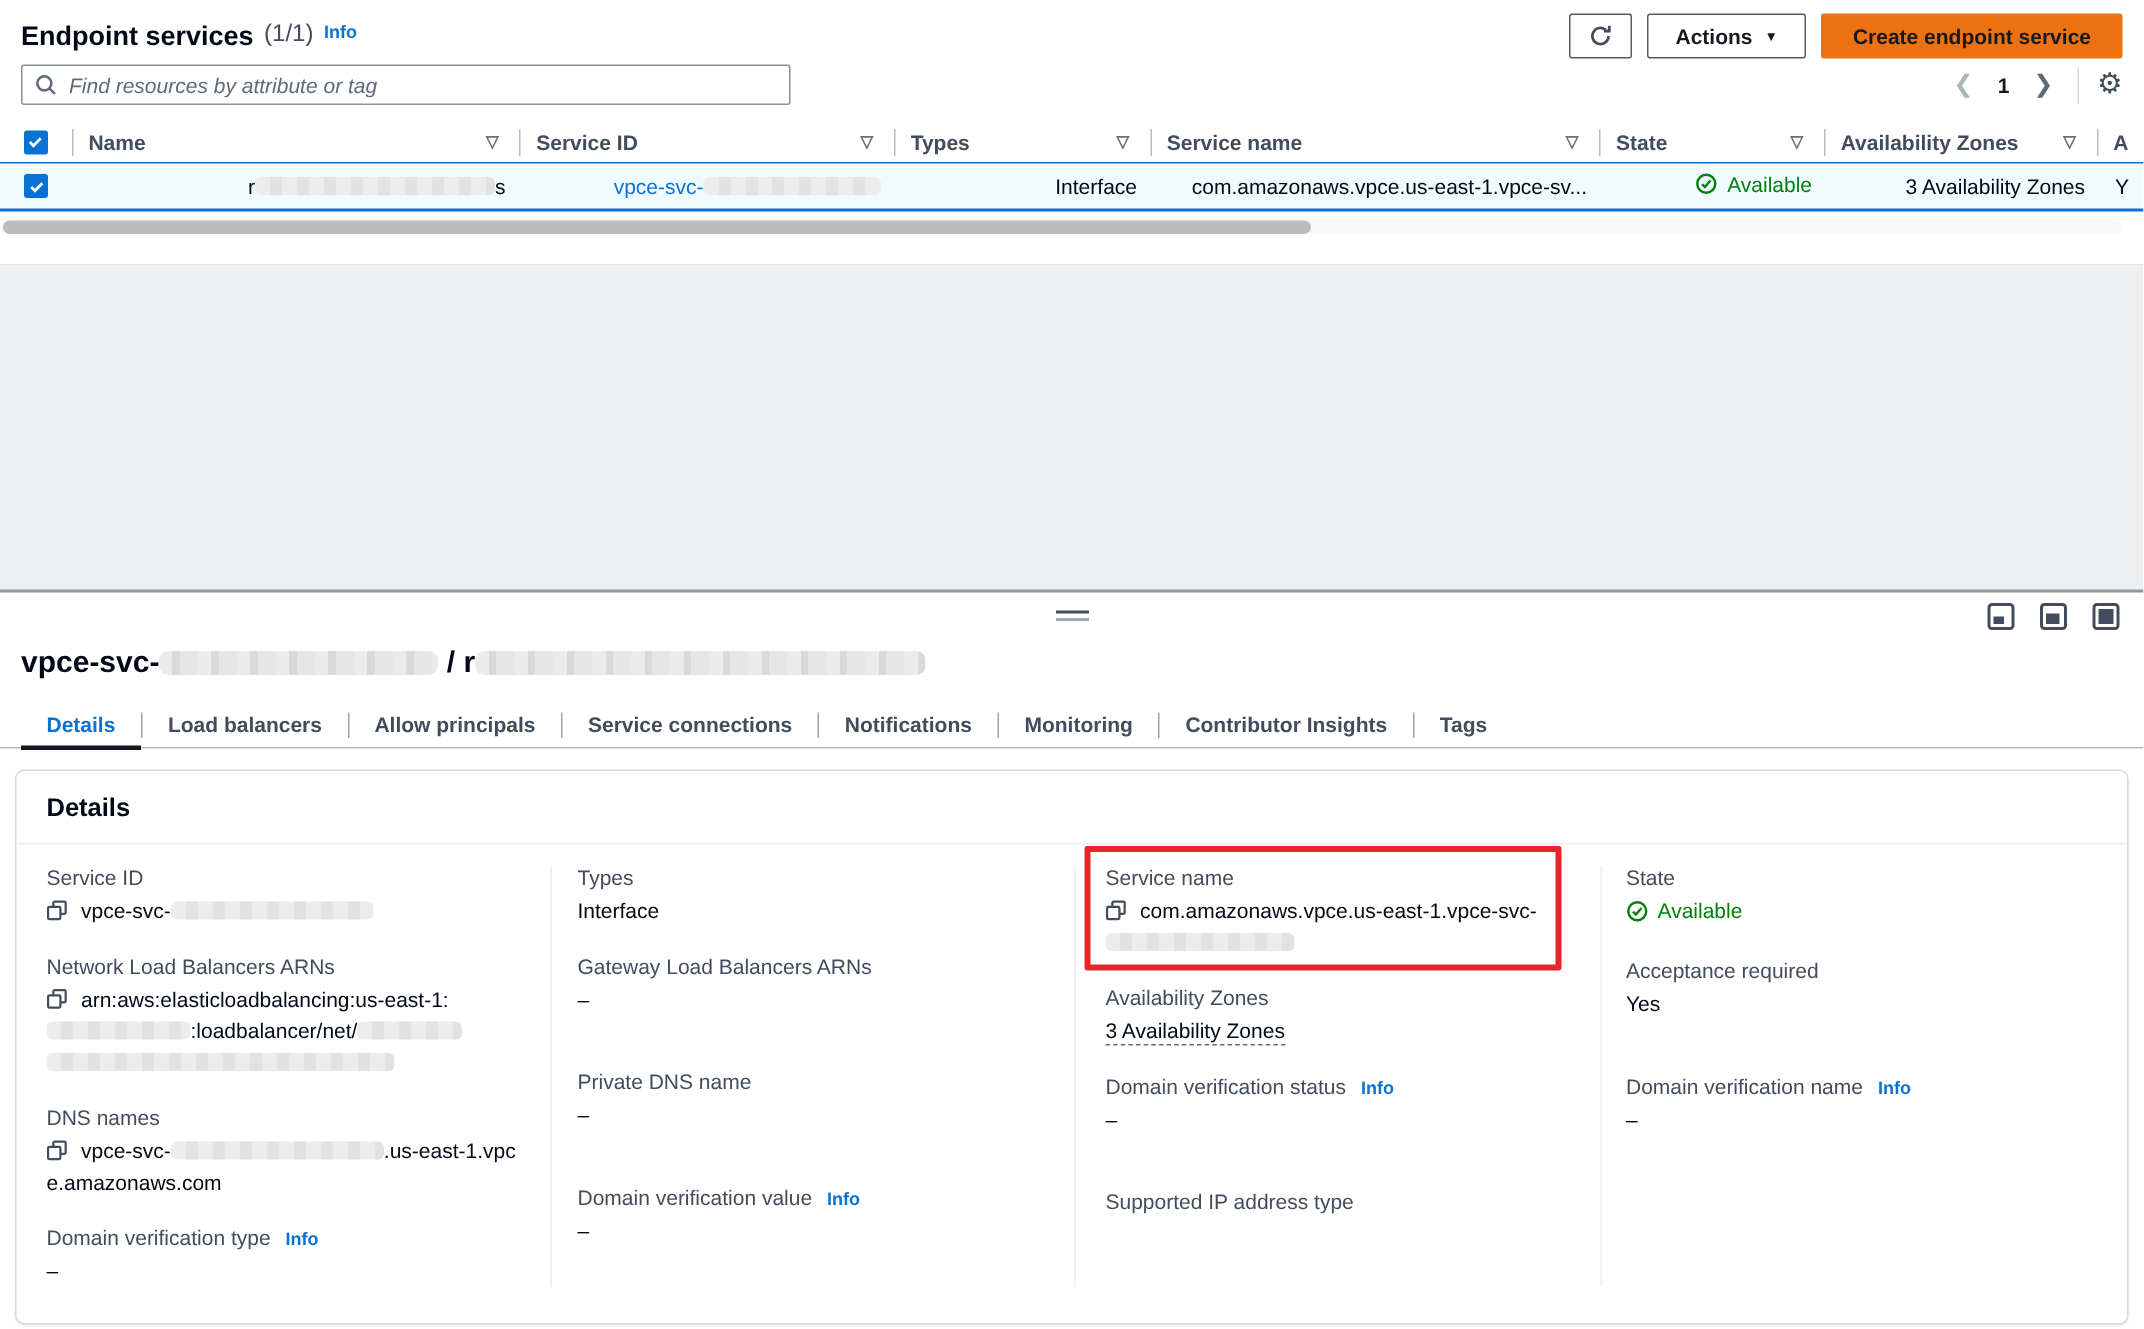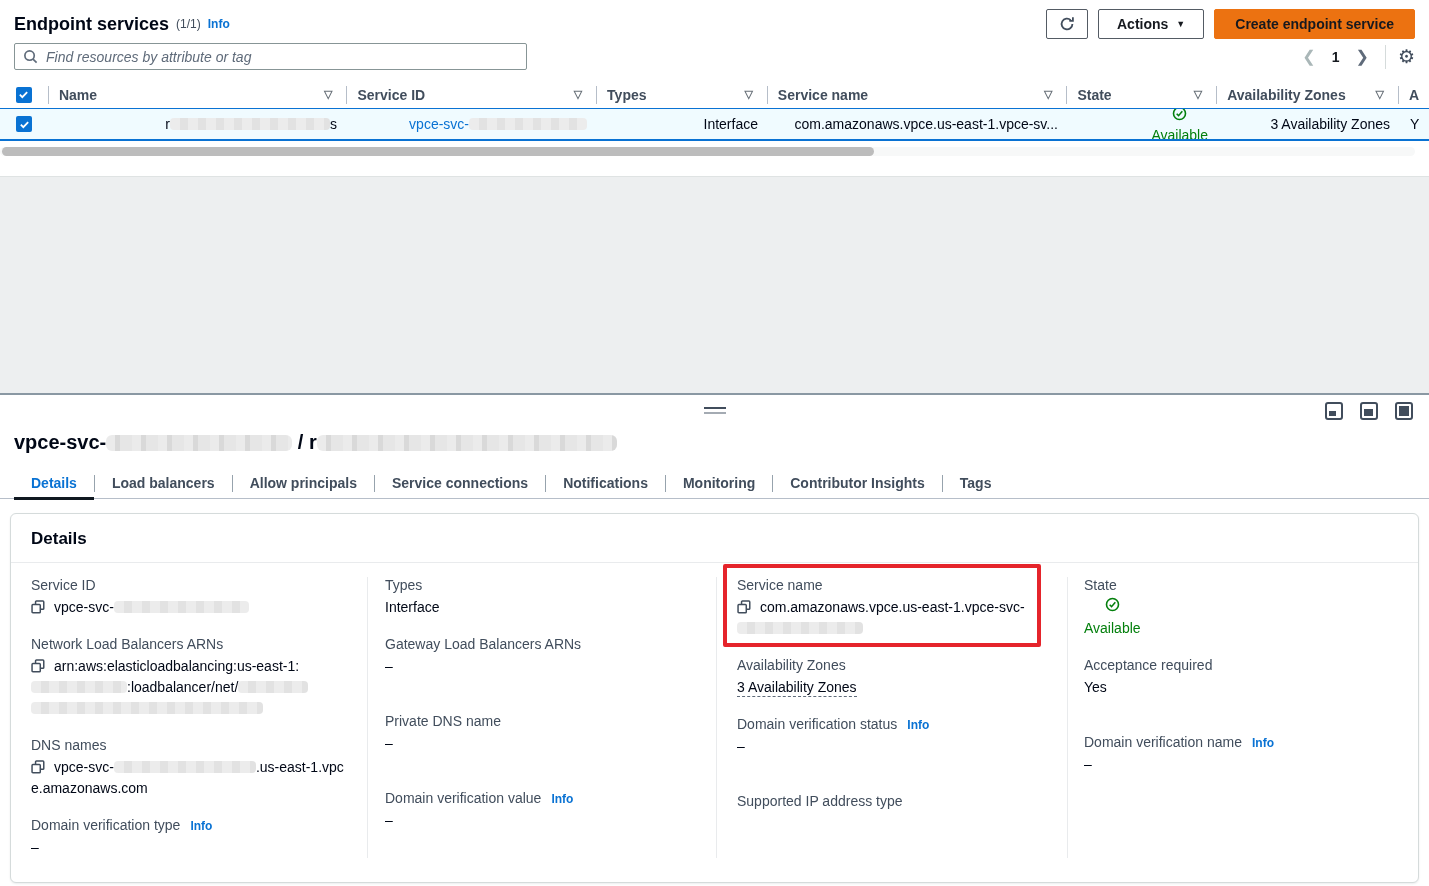--- a/index.html
+++ b/index.html
@@ -2,23 +2,23 @@
 <html><head>
 <meta charset="utf-8">
 <style>
   * { box-sizing: border-box; margin: 0; padding: 0; }
   html,body { width:1429px; height:886px; overflow:hidden; }
   body { font-family:"Liberation Sans", sans-serif; font-size:14px; color:#000716; background:#fff; }
 
   
   .table-card { height:177px; background:#fff; border-bottom:1px solid #dfe3e3; position:relative; }
   .toolbar { display:flex; justify-content:space-between; align-items:center; padding:9px 14px 4px; }
-  .title-wrap { display:flex; align-items:center; gap:7px; }
+  .title-wrap { display:flex; align-items:flex-start; gap:7px; }
   .page-title { font-size:18px; font-weight:bold; }
-  .page-count { font-size:12px; font-weight:normal; color:#414d5c; }
+  .page-count { font-size:16px; font-weight:normal; color:#414d5c; }
   .info-link { font-size:12px; font-weight:bold; color:#0972d3; cursor:pointer; text-decoration:none; }
   .toolbar-right { display:flex; gap:10px; }
   .btn { height:30px; border:1px solid #545b64; border-radius:2px; background:#fff; font-weight:bold; font-size:14px;
          color:#16191f; display:inline-flex; align-items:center; justify-content:center; cursor:pointer; font-family:inherit; }
   .btn-icon { width:42px; }
   .btn-actions { padding:0 18px; gap:8px; }
   .caret { font-size:9px; color:#16191f; }
   .btn-primary { background:#ec7211; border-color:#ec7211; color:#16191f; padding:0 20px; }
 
   .search-row { display:flex; justify-content:space-between; align-items:center; padding:0 14px; }
@@ -42,21 +42,21 @@
   .th { display:flex; align-items:center; font-weight:bold; color:#414d5c; padding:0 10px; height:18px; }
   .th + .th { border-left:1px solid #b6bec9; }
   .arrow { margin-left:auto; color:#687078; font-size:11px; padding-right:4px; cursor:pointer; }
   .c-check { width:48px; display:flex; justify-content:center; align-items:center; border:none !important; }
   .c-name { width:299px; } .c-sid { width:250px; } .c-types { width:171px; }
   .c-sname { width:300px; } .c-state { width:150px; } .c-az { width:182px; } .c-acc { flex:1; }
   .tbl-row { height:33px; align-items:center; background:#f0fbff; border-top:1px solid #0972d3; border-bottom:2px solid #0972d3;text-align:right; }
   .td { padding:0 10px; white-space:nowrap; overflow:hidden; }
   .checkbox { width:16px; height:16px; background:#0972d3; border-radius:2px; display:inline-flex; align-items:center; justify-content:center; cursor:pointer; }
   .sid-link { color:#0972d3; text-decoration:none; border-bottom:1px solid #0972d3; cursor:pointer; }
-  .state-ok { color:#037f0c; display:inline-flex; align-items:center; gap:6px;flex-direction:column; }
+  .state-ok { color:#037f0c; display:inline-flex; align-items:center; gap:6px; }
   .az-link { border-bottom:1px dashed #5f6b7a; padding-bottom:1px; cursor:pointer; }
 
   .redact { display:inline-block; height:12px; border-radius:4px; vertical-align:-1px;
             background:repeating-linear-gradient(90deg,#ececec 0 10px,#e2e2e2 10px 18px); }
   .redact-lg { height:16px; vertical-align:-2px; border-radius:6px;
             background:repeating-linear-gradient(90deg,#ebebeb 0 9px,#d9d9d9 9px 14px,#e6e6e6 14px 26px); }
 
   .hscroll { position:relative; height:9px; margin:6px 14px 0 0; }
   .hscroll-track { position:absolute; left:0; right:0; top:0; height:9px; background:#f7f8f8; border-radius:5px; }
   .hscroll-thumb { position:absolute; left:2px; top:0; width:872px; height:9px; background:#bcbcbc; border-radius:5px; cursor:grab; }

